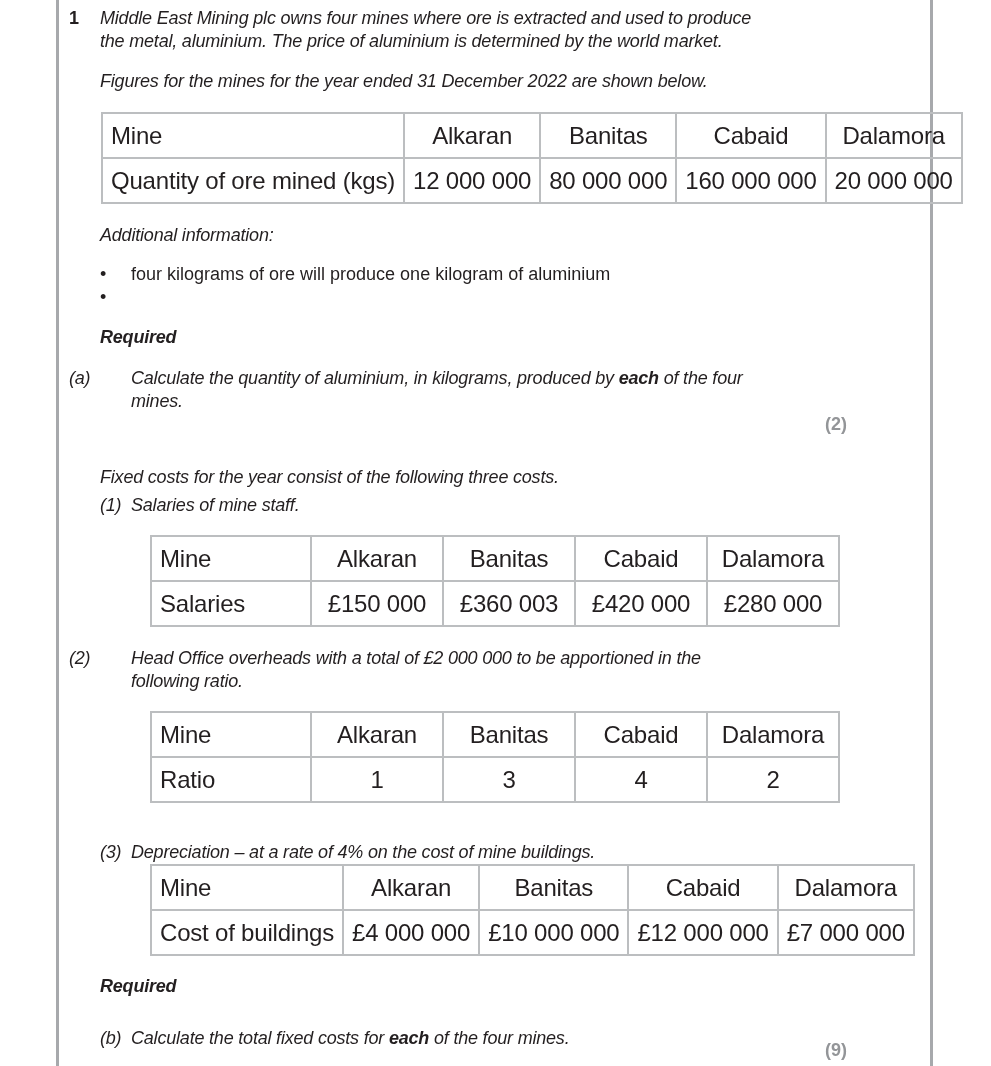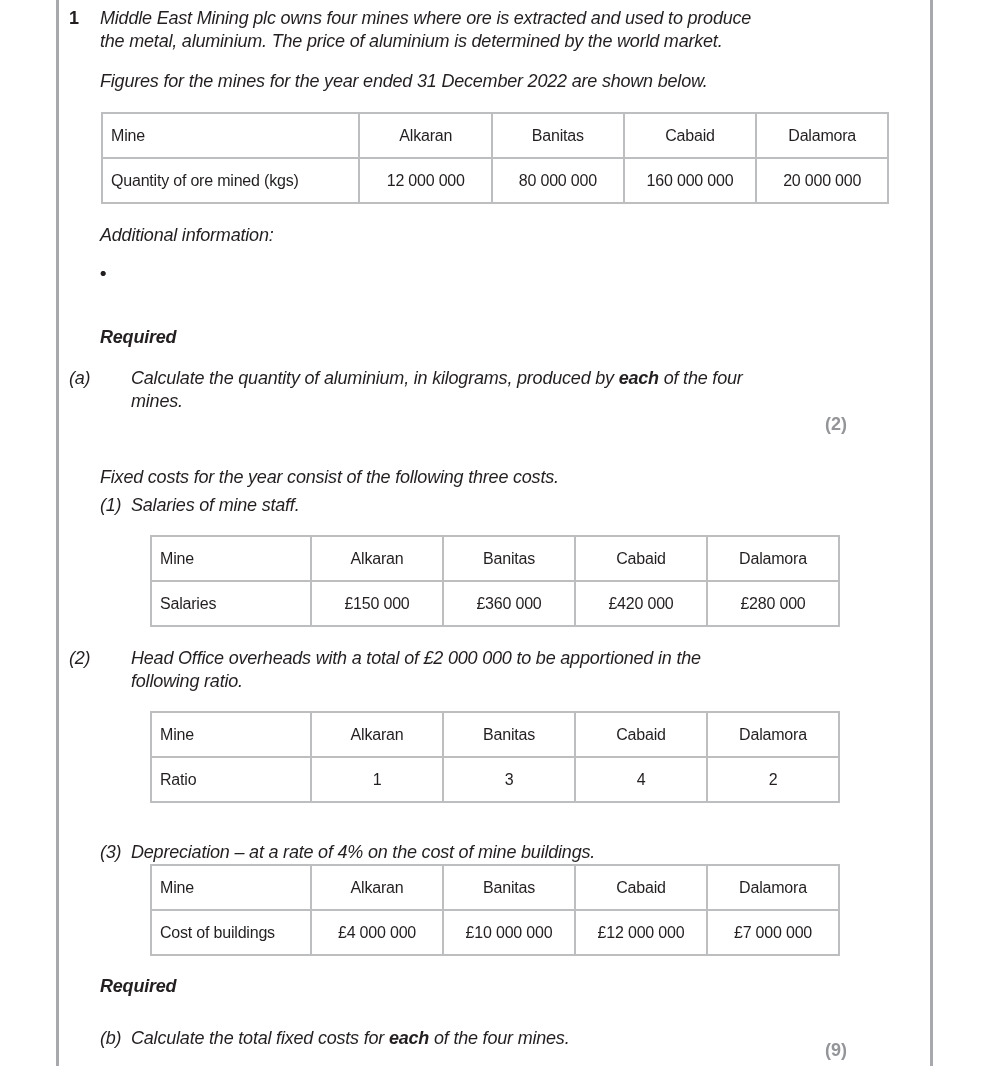--- a/index.html
+++ b/index.html
@@ -73,21 +73,21 @@
       display: inline-block;
       width: 31px;
     }
     .hang {
       padding-left: 31px;
       text-indent: -31px;
     }
     table.data {
       position: absolute;
       border-collapse: collapse;
-      font-size: 16px;
+      font-size: 24px;
       letter-spacing: -0.2px;
     }
     table.data td {
       border: 2px solid #bcbec0;
       height: 43px;
       padding: 0 8px;
       text-align: center;
       white-space: nowrap;
     }
     table.data td.rowhead {
@@ -130,20 +130,21 @@
     <td>160 000 000</td>
     <td>20 000 000</td>
   </tr>
 </tbody>
   </table>
 
 <div class="abs text" style="top:224px;">Additional information:</div>
 <ul class="abs bullet-list" style="top:263px;">
   <li>
     <span class="dot">•</span>
+    <span>four kilograms of ore will produce one kilogram of aluminium</span>
   </li>
   <li>
     <span class="dot">•</span>
   </li>
 </ul>
 
 <div class="abs text bold" style="top:326px;">Required</div>
 <div class="abs text hang" style="top:367px; width:720px;">
   <span class="sub-label">(a)</span><span>Calculate the quantity of aluminium, in kilograms, produced by </span><span class="bold">each</span><span> of the four</span><br><span>mines.</span>
 </div>
@@ -166,21 +167,21 @@
       <tr>
     <td class="rowhead">Mine</td>
     <td>Alkaran</td>
     <td>Banitas</td>
     <td>Cabaid</td>
     <td>Dalamora</td>
   </tr>
   <tr>
     <td class="rowhead">Salaries</td>
     <td>£150 000</td>
-    <td>£360 000</td>
+    <td>£360 003</td>
     <td>£420 000</td>
     <td>£280 000</td>
   </tr>
 </tbody>
   </table>
 
 <div class="abs text hang" style="top:647px; width:720px;">
   <span class="sub-label">(2)</span><span>Head Office overheads with a total of £2 000 000 to be apportioned in the</span><br><span>following ratio.</span>
 </div>
 

